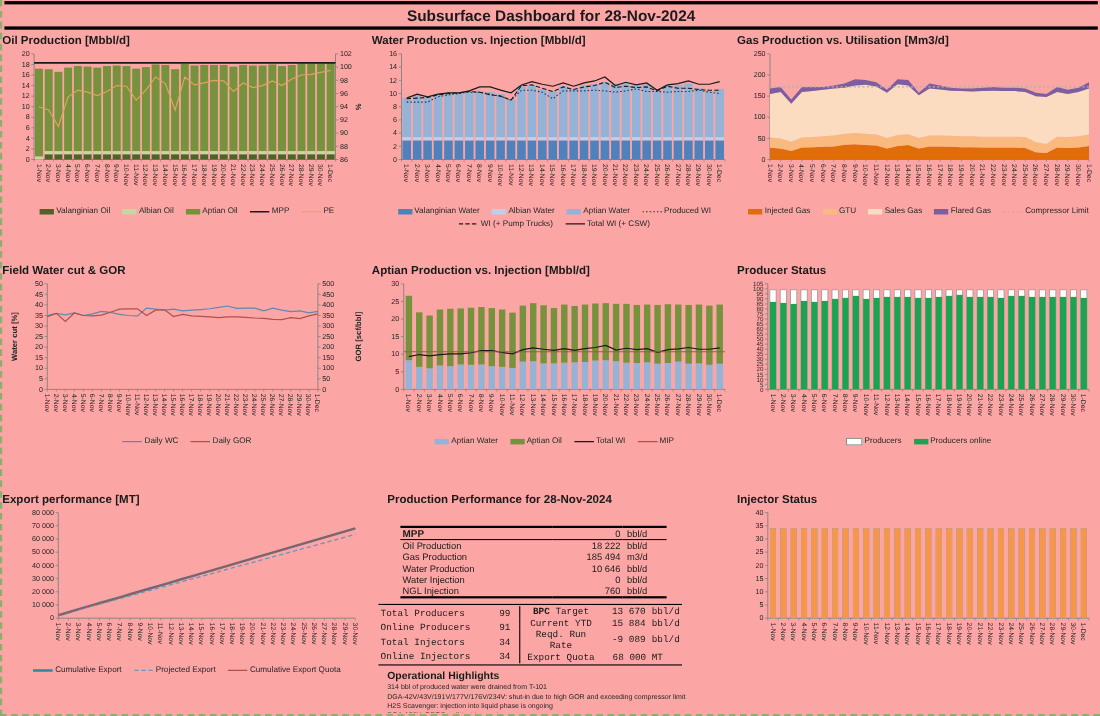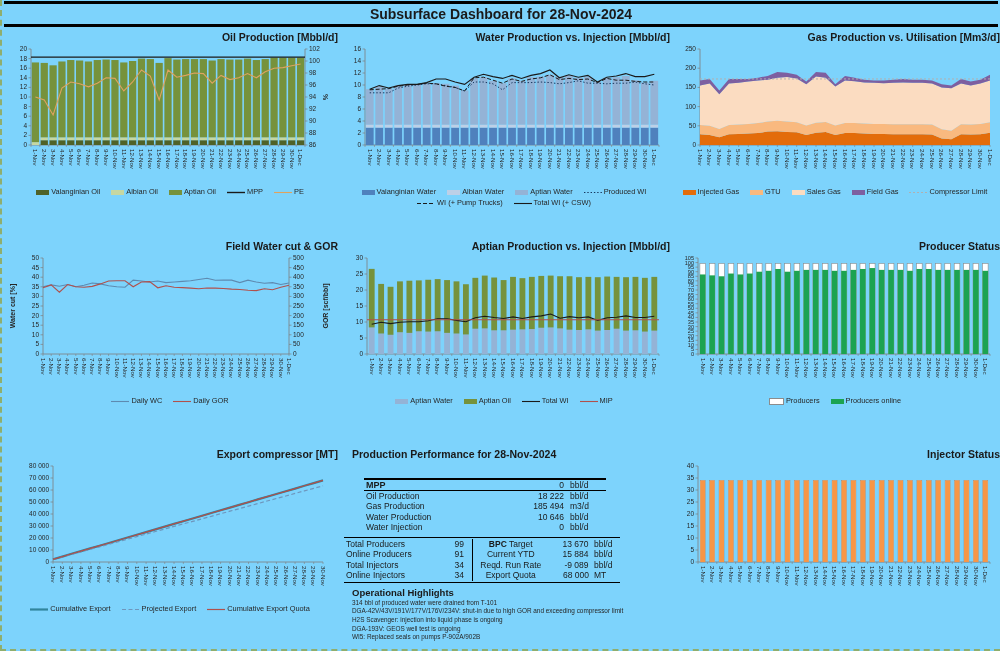--- a/index.html
+++ b/index.html
@@ -1,43 +1,43 @@
 <!DOCTYPE html>
 <html><head>
 <meta charset="utf-8">
 <style>
   html,body{margin:0;padding:0;background:#fff;}
   body{font-family:"Liberation Sans",sans-serif;color:#1a1a1a;}
-  .page{width:1000px;height:651px;background:#7dd3fc;box-sizing:border-box;
+  .page{width:1000px;height:651px;background:#fca5a5;box-sizing:border-box;
         border-left:2px dashed #8fae6d;border-bottom:2px dashed #8fae6d;overflow:hidden;}
   .titlebar{border-top:3px solid #000;border-bottom:3px solid #000;margin:1px 2px 0 2px;
             text-align:center;font-weight:bold;font-size:14px;padding:2px 0;}
   .grid{display:grid;grid-template-columns:336px 332px 330px;grid-template-rows:209px 208px 204px;}
   .cell{box-sizing:border-box;padding-top:3px;overflow:hidden;}
-  .chart-title{text-align:right;font-weight:bold;font-size:10.5px;margin:1px 0 0 0;}
+  .chart-title{text-align:left;font-weight:bold;font-size:10.5px;margin:1px 0 0 0;}
   svg.plot{display:block;margin:0 auto;}
   .legend{display:flex;flex-wrap:wrap;justify-content:center;column-gap:11px;row-gap:1px;
           font-size:7.4px;color:#262626;margin-top:-2px;line-height:10px;}
   .legend .li{display:flex;align-items:center;gap:2px;}
   .legend .swr{display:inline-block;width:13px;height:5px;}
   .legend svg{display:block;}
   
   .info{padding:4px 6px 0 14px;font-size:8.5px;}
   .info-title{font-weight:bold;font-size:10.5px;margin-bottom:18px;}
   table{border-collapse:collapse;}
   table.perf{width:242px;margin-left:12px;margin-bottom:5px;}
   table.perf td{padding:0 2px;font-size:8.5px;line-height:10.2px;}
   table.perf tr.r0 td{border-top:2px solid #000;border-bottom:1px solid #000;}
   table.perf tr.r0 td:first-child{font-weight:bold;font-size:9px;}
   table.perf tr.r1 td{border-bottom:1px solid #000;}
   table.perf tr.r6 td{border-bottom:2px solid #000;}
   table.perf td.val{text-align:right;width:60px;}
   table.perf td.unit{text-align:left;width:34px;padding-left:4px;}
   .mid{display:flex;border-top:1.5px solid #000;border-bottom:1.5px solid #000;
-       padding:1px 0;margin:0 0 4px -8px;width:276px;}
+       padding:1px 0;margin:0 0 4px -8px;width:276px;font-family:Liberation Mono, monospace;}
   table.counts{width:128px;}
   table.counts td{font-size:8.5px;line-height:10.4px;padding:0 2px;}
   table.counts td.val{text-align:right;width:30px;padding-right:8px;}
   table.bpc{width:148px;border-left:1.5px solid #000;}
   table.bpc td{font-size:8.5px;line-height:10.4px;padding:0 2px;text-align:center;}
   table.bpc td.val{text-align:right;width:38px;}
   table.bpc td.unit{text-align:left;width:24px;padding-left:3px;}
   .hl-title{font-weight:bold;font-size:9.5px;margin:2px 0 1px 0;}
   .hl-line{font-size:6.4px;line-height:8.7px;color:#262626;}
 </style>
@@ -591,21 +591,21 @@
           <span class="li">
             <span class="swr" style="background: rgb(249, 185, 127);"></span>
             <span>GTU</span>
           </span>
           <span class="li">
             <span class="swr" style="background: rgb(251, 220, 193);"></span>
             <span>Sales Gas</span>
           </span>
           <span class="li">
             <span class="swr" style="background: rgb(125, 95, 160);"></span>
-            <span>Field Gas</span>
+            <span>Flared Gas</span>
           </span>
           <span class="li">
             <svg width="18" height="7">
               <line x1="0" y1="3.5" x2="18" y2="3.5" stroke="#b0b0b0" stroke-width="1" stroke-dasharray="2,2"></line>
             </svg>
             <span>Compressor Limit</span>
           </span>
         </div>
     </div>
 
@@ -1094,21 +1094,21 @@
             <span>Producers</span>
           </span>
           <span class="li">
             <span class="swr" style="background: rgb(28, 163, 81);"></span>
             <span>Producers online</span>
           </span>
         </div>
     </div>
 
     <div class="cell chart">
-      <div class="chart-title">Export compressor [MT]</div>
+      <div class="chart-title">Export performance [MT]</div>
       <svg class="plot" width="326" height="146" viewBox="0 0 326 146">
           <line x1="43.5" y1="102" x2="46" y2="102" stroke="#7f7f7f" stroke-width="0.7"></line>
           <text x="42" y="104" text-anchor="end" font-size="6.5" fill="#262626">0</text>
           <line x1="43.5" y1="90" x2="46" y2="90" stroke="#7f7f7f" stroke-width="0.7"></line>
           <text x="42" y="92" text-anchor="end" font-size="6.5" fill="#262626">10 000</text>
           <line x1="43.5" y1="78" x2="46" y2="78" stroke="#7f7f7f" stroke-width="0.7"></line>
           <text x="42" y="80" text-anchor="end" font-size="6.5" fill="#262626">20 000</text>
           <line x1="43.5" y1="66" x2="46" y2="66" stroke="#7f7f7f" stroke-width="0.7"></line>
           <text x="42" y="68" text-anchor="end" font-size="6.5" fill="#262626">30 000</text>
           <line x1="43.5" y1="54" x2="46" y2="54" stroke="#7f7f7f" stroke-width="0.7"></line>
@@ -1229,20 +1229,25 @@
               <td class="unit">m3/d</td>
             </tr>
         <tr>
               <td>Water Production</td>
               <td class="val">10 646</td>
               <td class="unit">bbl/d</td>
             </tr>
         <tr>
               <td>Water Injection</td>
               <td class="val">0</td>
+              <td class="unit">bbl/d</td>
+            </tr>
+        <tr class="r6">
+              <td>NGL Injection</td>
+              <td class="val">760</td>
               <td class="unit">bbl/d</td>
             </tr>
       </tbody>
         </table>
       <div class="mid">
         <table class="counts">
           <tbody>
               <tr>
                 <td>Total Producers</td>
                 <td class="val">99</td>

